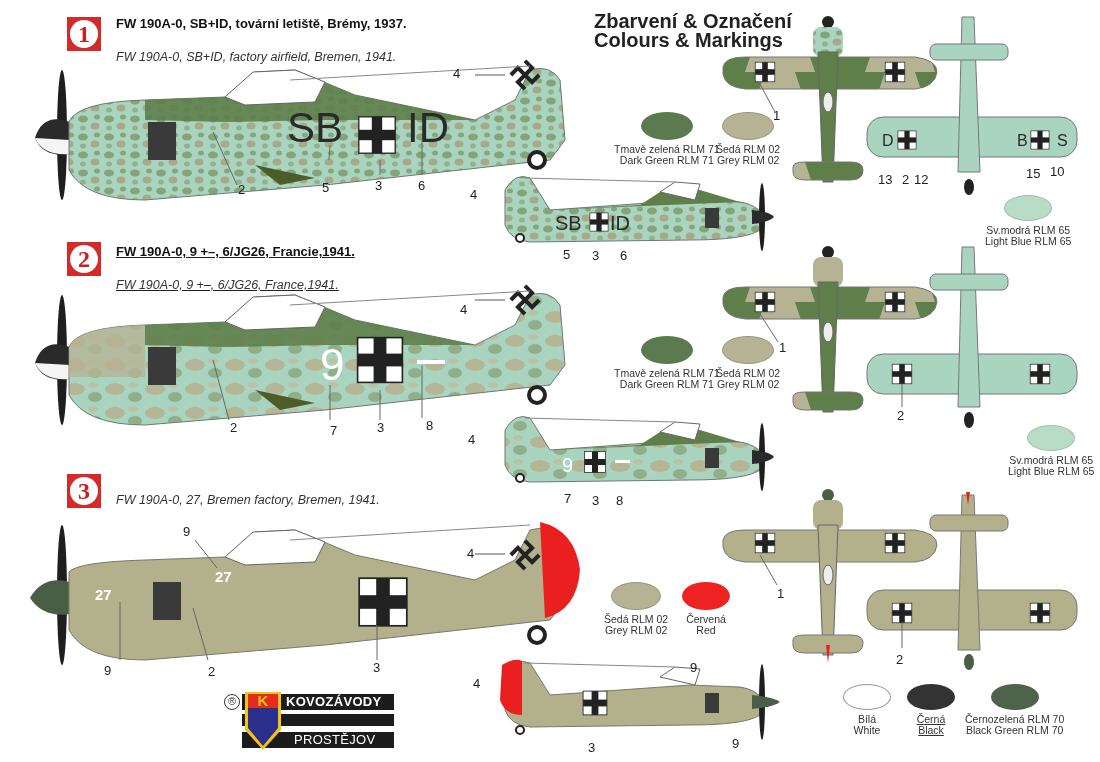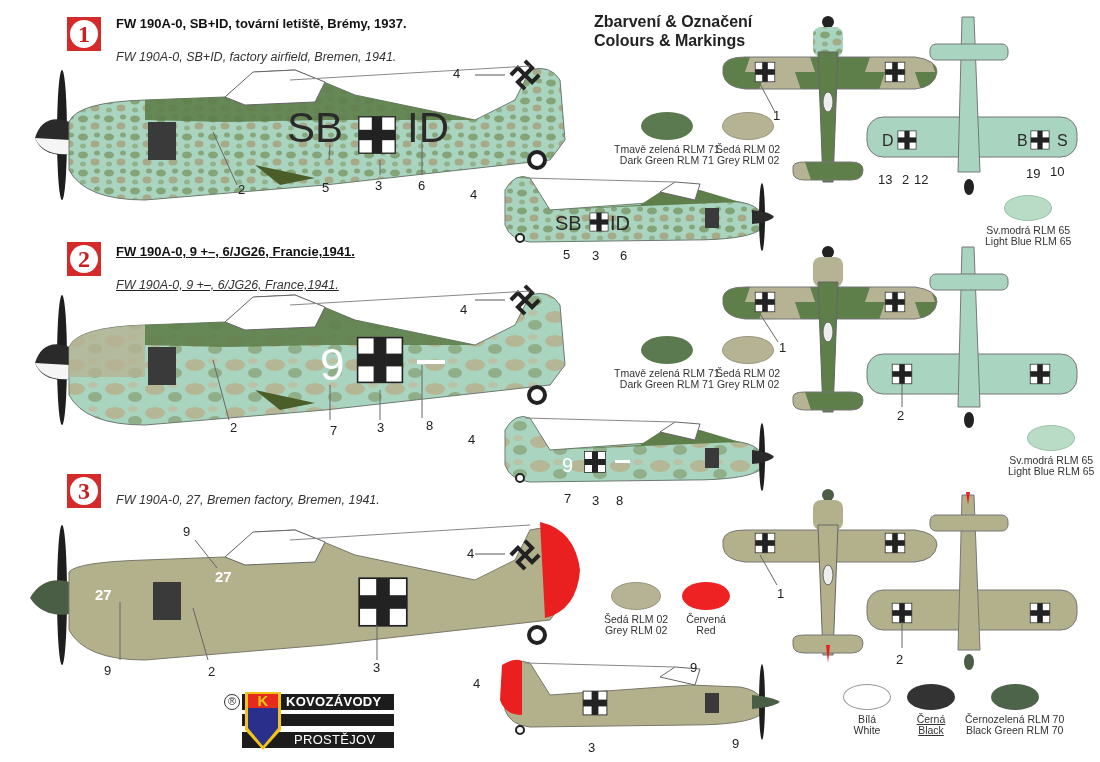--- a/index.html
+++ b/index.html
@@ -2,21 +2,21 @@
 <html><head>
 <meta charset="utf-8">
 <style>
   * { box-sizing: border-box; margin: 0; padding: 0; }
   body { width: 1100px; height: 762px; background: #ffffff; position: relative; overflow: hidden; font-family: "Liberation Sans", sans-serif; color: #222; }
   .abs { position: absolute; }
   .badge { position: absolute; width: 34px; height: 34px; background: #d42a2a; display: flex; align-items: center; justify-content: center; }
   .badge .inner { width: 28px; height: 28px; border-radius: 50%; background: #fff; color: #c62020; font-family: "Liberation Serif", serif; font-weight: bold; font-size: 24px; line-height: 28px; text-align: center; }
   .title-cz { font-weight: bold; font-size: 13px; color: #111; white-space: nowrap; }
   .title-en { font-style: italic; font-size: 12.5px; color: #333; white-space: nowrap; margin-top: 19px; }
-  .heading { font-weight: bold; font-size: 16px; line-height: 19px; color: #222; }
+  .heading { font-weight: bold; font-size: 20px; line-height: 19px; color: #222; }
   .swatch { position: absolute; text-align: center; font-size: 10.5px; line-height: 11px; color: #333; white-space: nowrap; }
   .swatch .oval { margin: 0 auto 4px; border-radius: 50%; }
   .callout { position: absolute; font-size: 13px; color: #222; }
   svg { position: absolute; overflow: visible; }
   .logo { position: absolute; left: 222px; top: 690px; width: 175px; height: 62px; }
 </style>
 </head>
 <body>
 
 <div class="abs heading" style="left:594px; top:12px;">
@@ -245,21 +245,21 @@
   <ellipse cx="107" cy="175" rx="5" ry="8" fill="#222"></ellipse>
   <text x="20" y="134" font-family="Liberation Sans, sans-serif" font-size="16" fill="#2a2a2a">D</text>
   <use href="#balkenkreuz" transform="translate(45,128) scale(0.65)"></use>
   <use href="#balkenkreuz" transform="translate(178,128) scale(0.65)"></use>
   <text x="155" y="134" font-family="Liberation Sans, sans-serif" font-size="16" fill="#2a2a2a">B</text>
   <text x="195" y="134" font-family="Liberation Sans, sans-serif" font-size="16" fill="#2a2a2a">S</text>
 </svg>
 <div class="callout" style="left:878px; top:172px;">13</div>
 <div class="callout" style="left:902px; top:172px;">2</div>
 <div class="callout" style="left:914px; top:172px;">12</div>
-<div class="callout" style="left:1026px; top:166px;">19</div>
+<div class="callout" style="left:1026px; top:166px;">15</div>
 <div class="callout" style="left:1050px; top:164px;">10</div>
 
 <svg style="left:715px; top:242px;" width="225" height="185" viewBox="0 0 225 185">
   <ellipse cx="113" cy="10" rx="6" ry="6" fill="#222"></ellipse>
   <rect x="98" y="15" width="30" height="30" rx="8" fill="#b5b394"></rect>
   <path d="M8 55 Q10 45 30 45 L200 45 Q222 48 222 60 Q220 75 200 77 L30 77 Q10 75 8 62 Z" fill="url(#topcamo)" stroke="#777"></path>
   <path d="M103 40 L123 40 L118 170 L108 170 Z" fill="#5e7e4a" stroke="#666"></path>
   <ellipse cx="113" cy="90" rx="5" ry="10" fill="#eee" stroke="#666"></ellipse>
   <path d="M78 155 Q78 150 90 150 L136 150 Q148 150 148 158 Q148 168 136 168 L90 168 Q78 168 78 160 Z" fill="url(#topcamo)" stroke="#777"></path>
   <use href="#balkenkreuz" transform="translate(50,60) scale(0.7)"></use>

